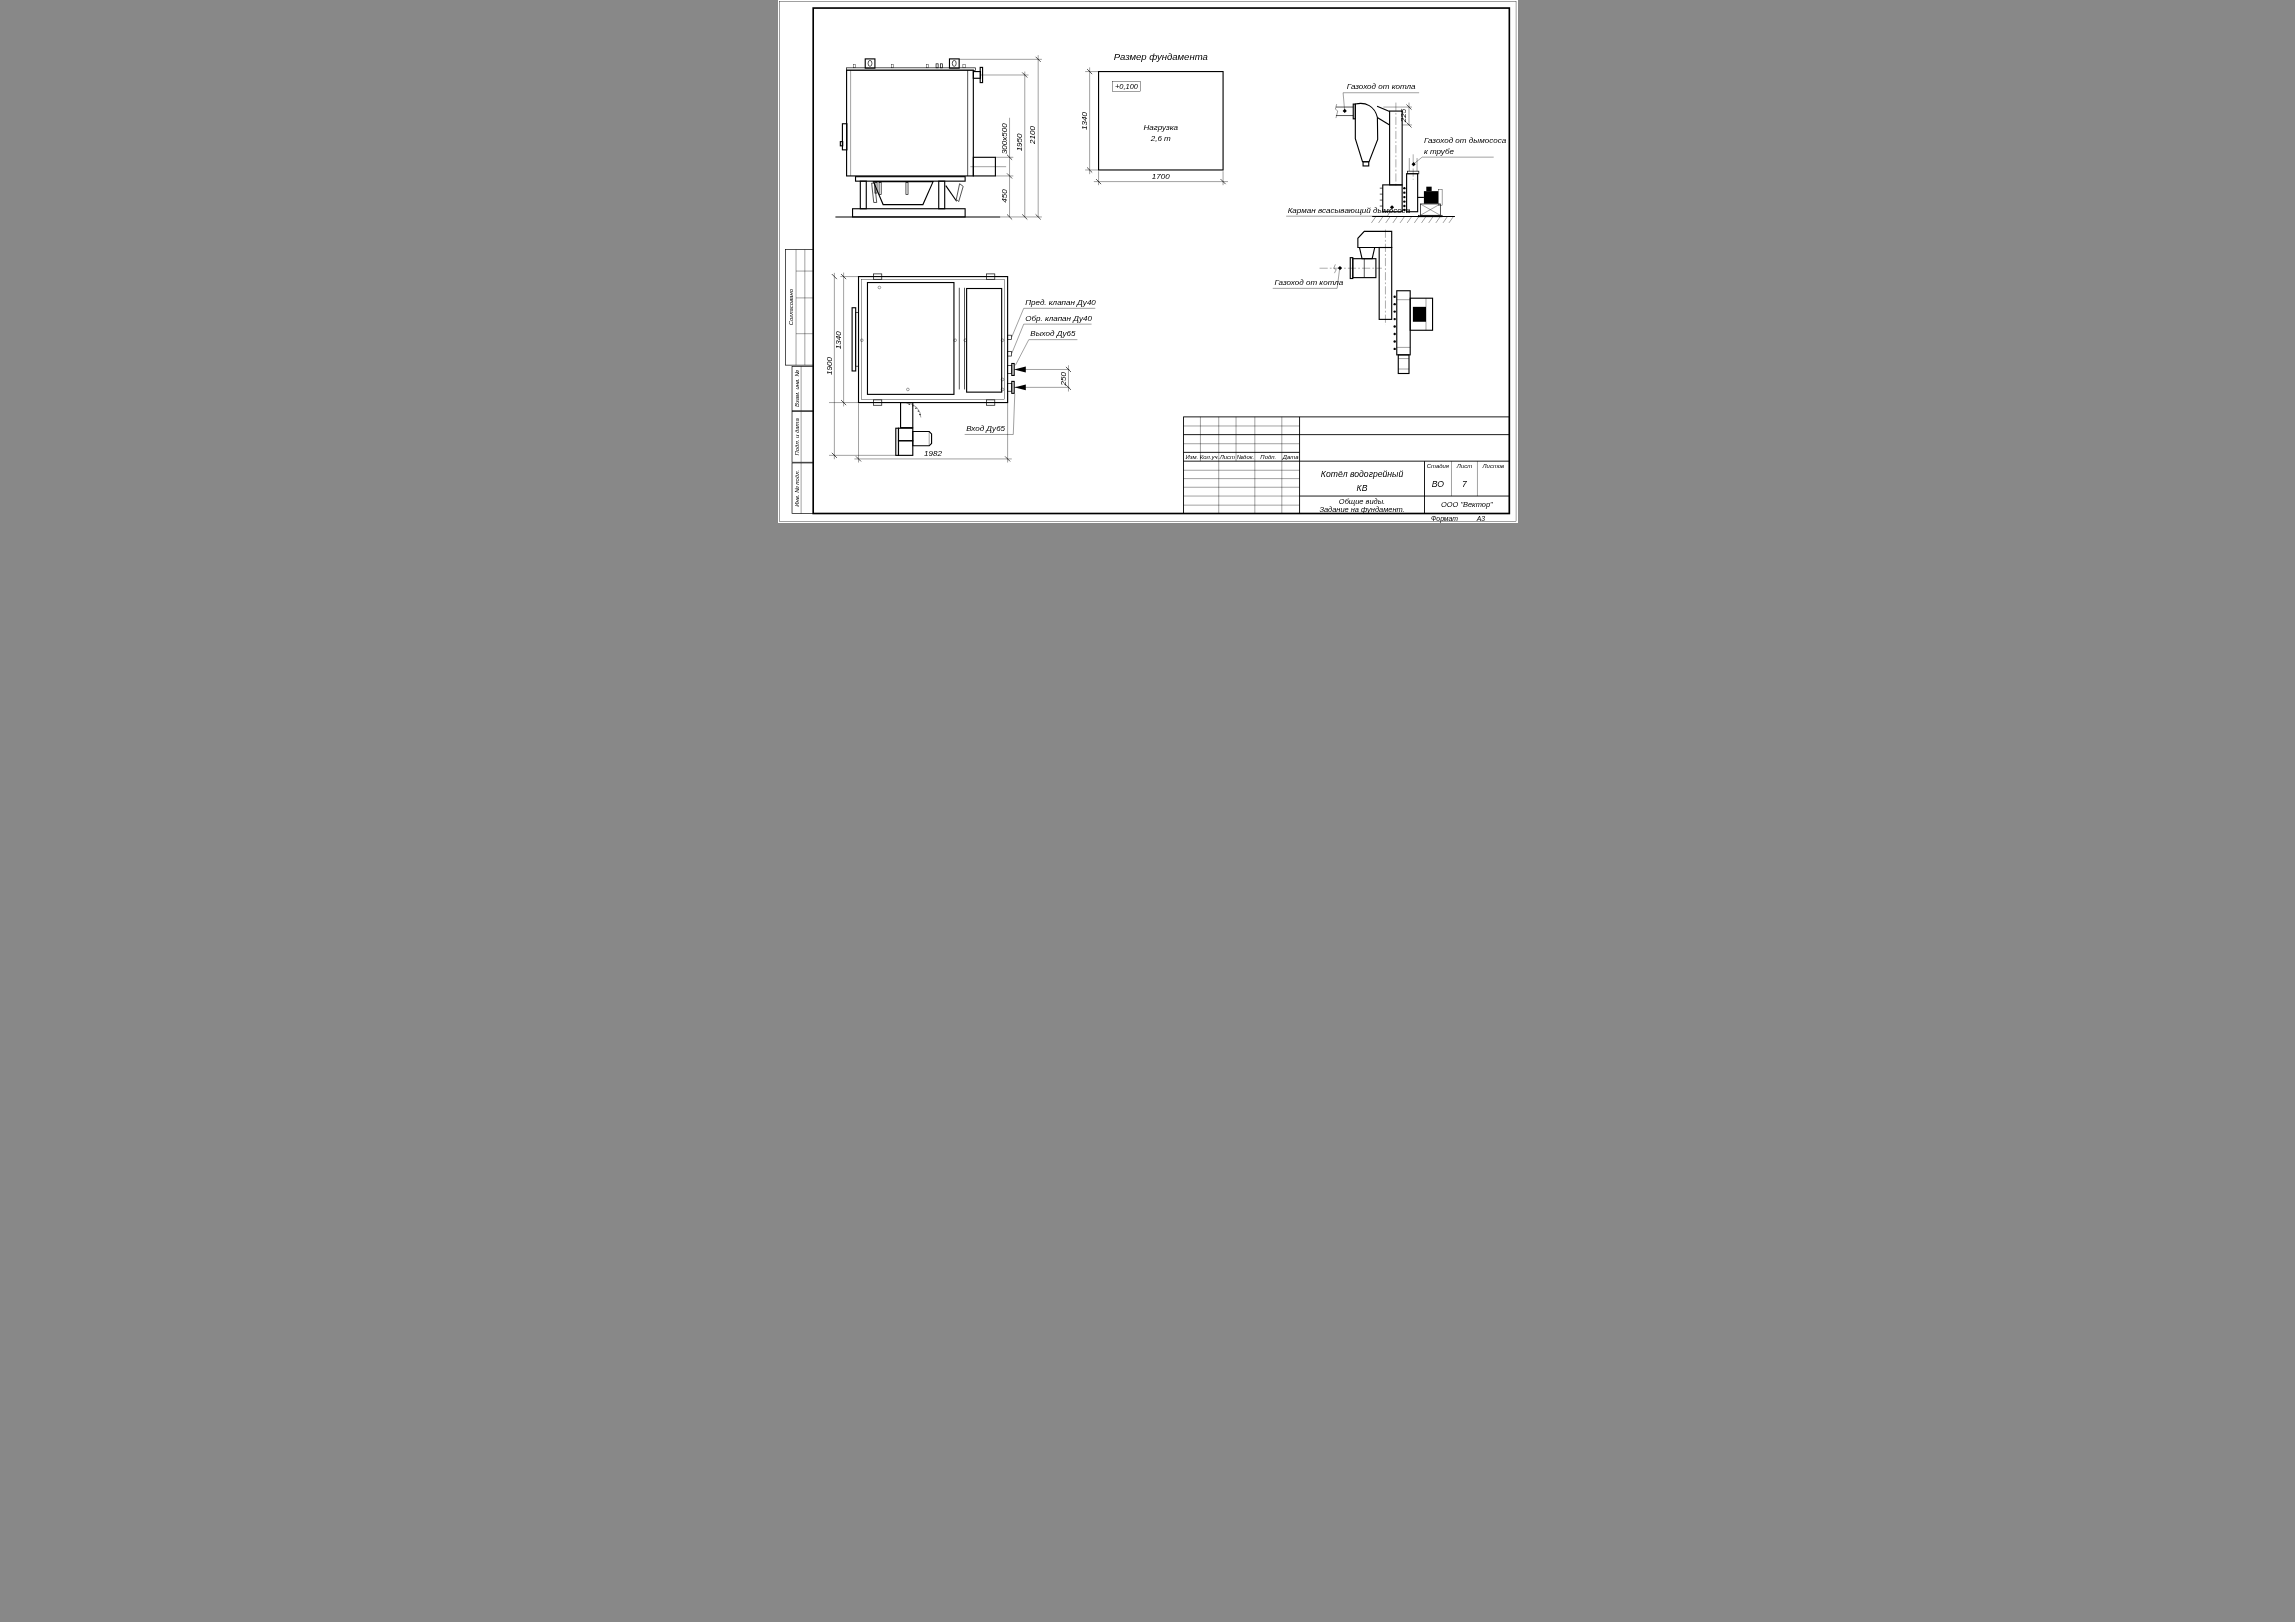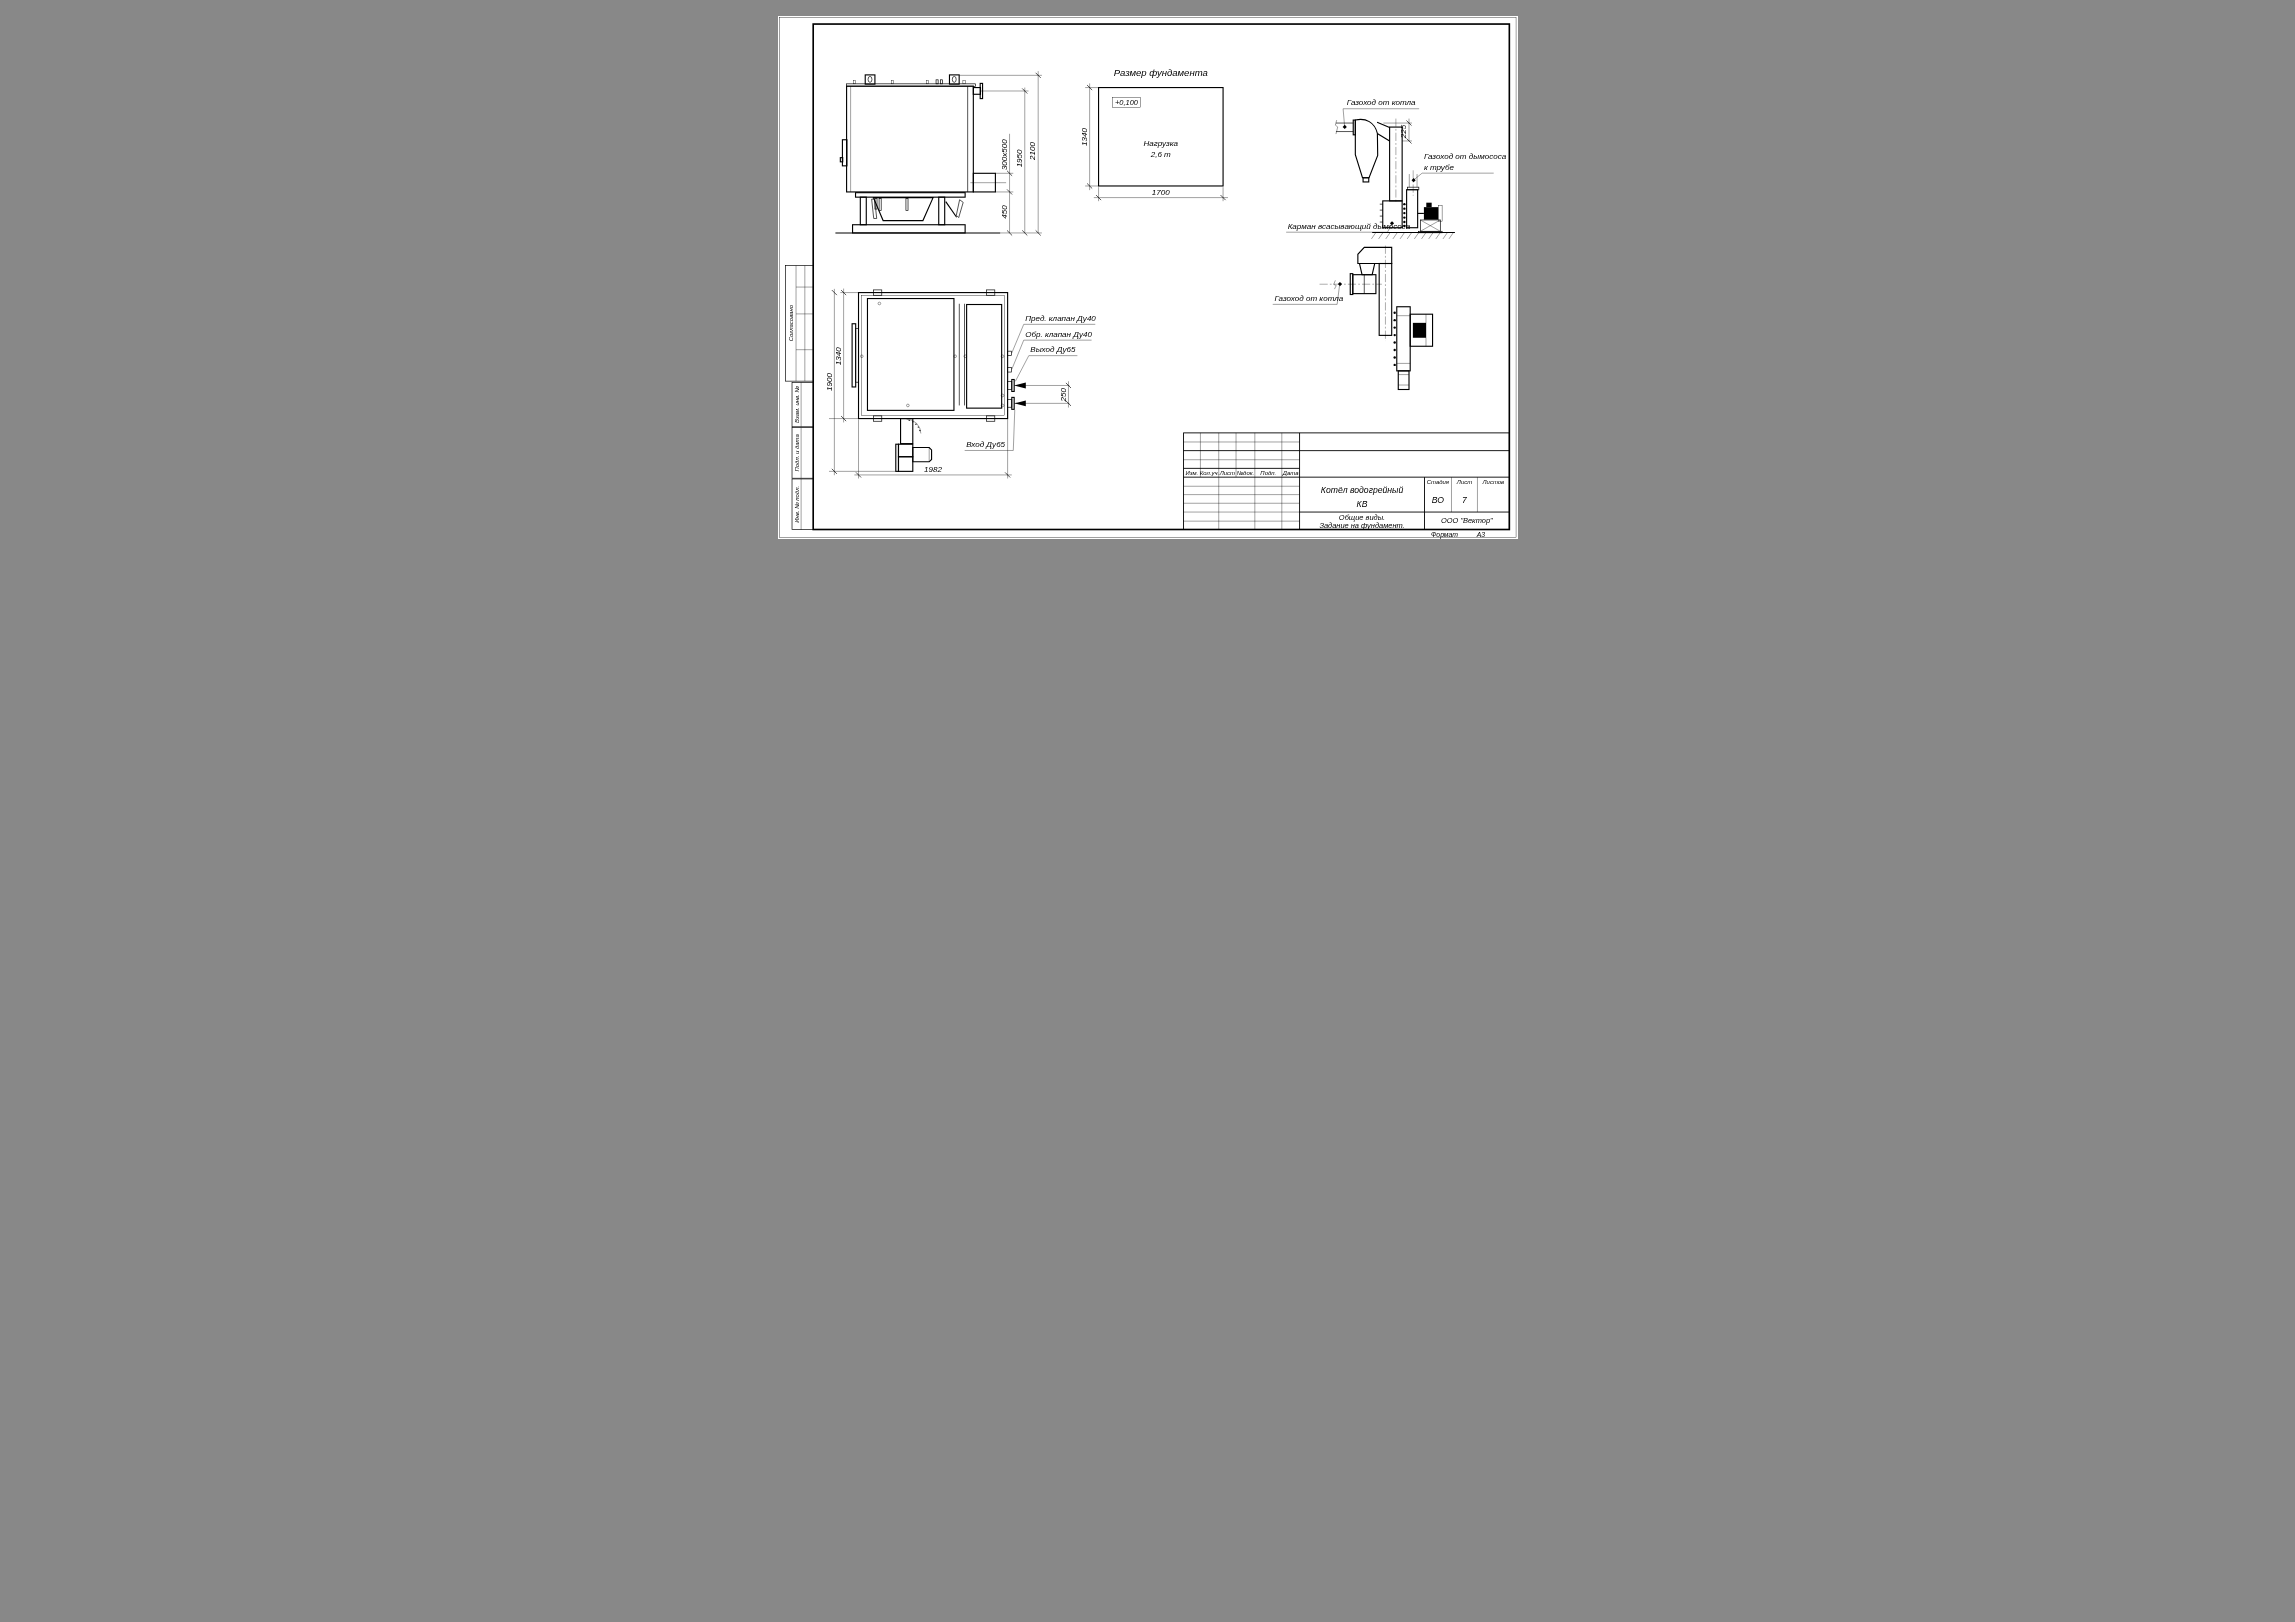--- a/index.html
+++ b/index.html
@@ -1,16 +1,16 @@
 <!DOCTYPE html>
 <html style="font-size:7.4px"><head>
 <meta charset="utf-8">
 <style>
   html,body{margin:0;padding:0;background:#888;}
-  .sheet-wrap{width:100%;max-width:740px;margin:16px auto;background:#a3a3a3;}
+  .sheet-wrap{width:100%;max-width:740px;margin:0 auto;background:#a3a3a3;}
   svg{display:block;width:100%;height:auto;background:#fff;}
   .ln{stroke:#000;stroke-width:2.5;fill:none;}
   .lm{stroke:#000;stroke-width:4.5;fill:none;}
   .lk{stroke:#000;stroke-width:7.5;fill:none;}
   .lt{stroke:#000;stroke-width:6;fill:none;}
   .frame{stroke:#000;stroke-width:11;fill:none;}
   .tick{stroke:#000;stroke-width:4.5;}
   .cl{stroke:#000;stroke-width:2.2;fill:none;stroke-dasharray:55 14 12 14;}
   .blk{fill:#000;stroke:none;}
   text{font-family:"Liberation Sans","DejaVu Sans",sans-serif;font-style:italic;fill:#000;}

